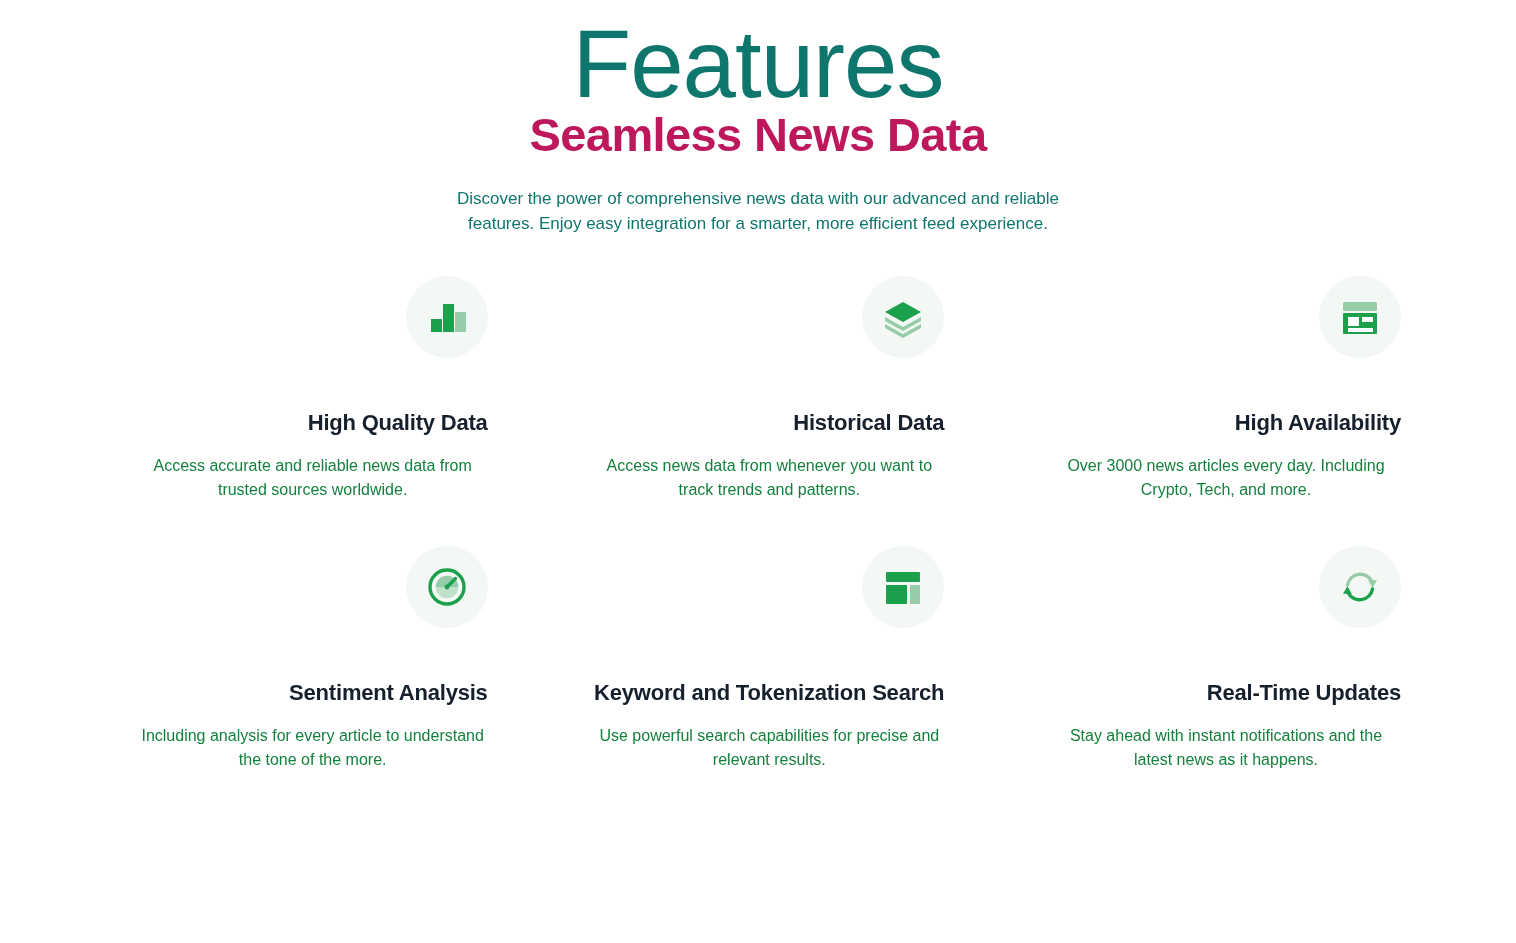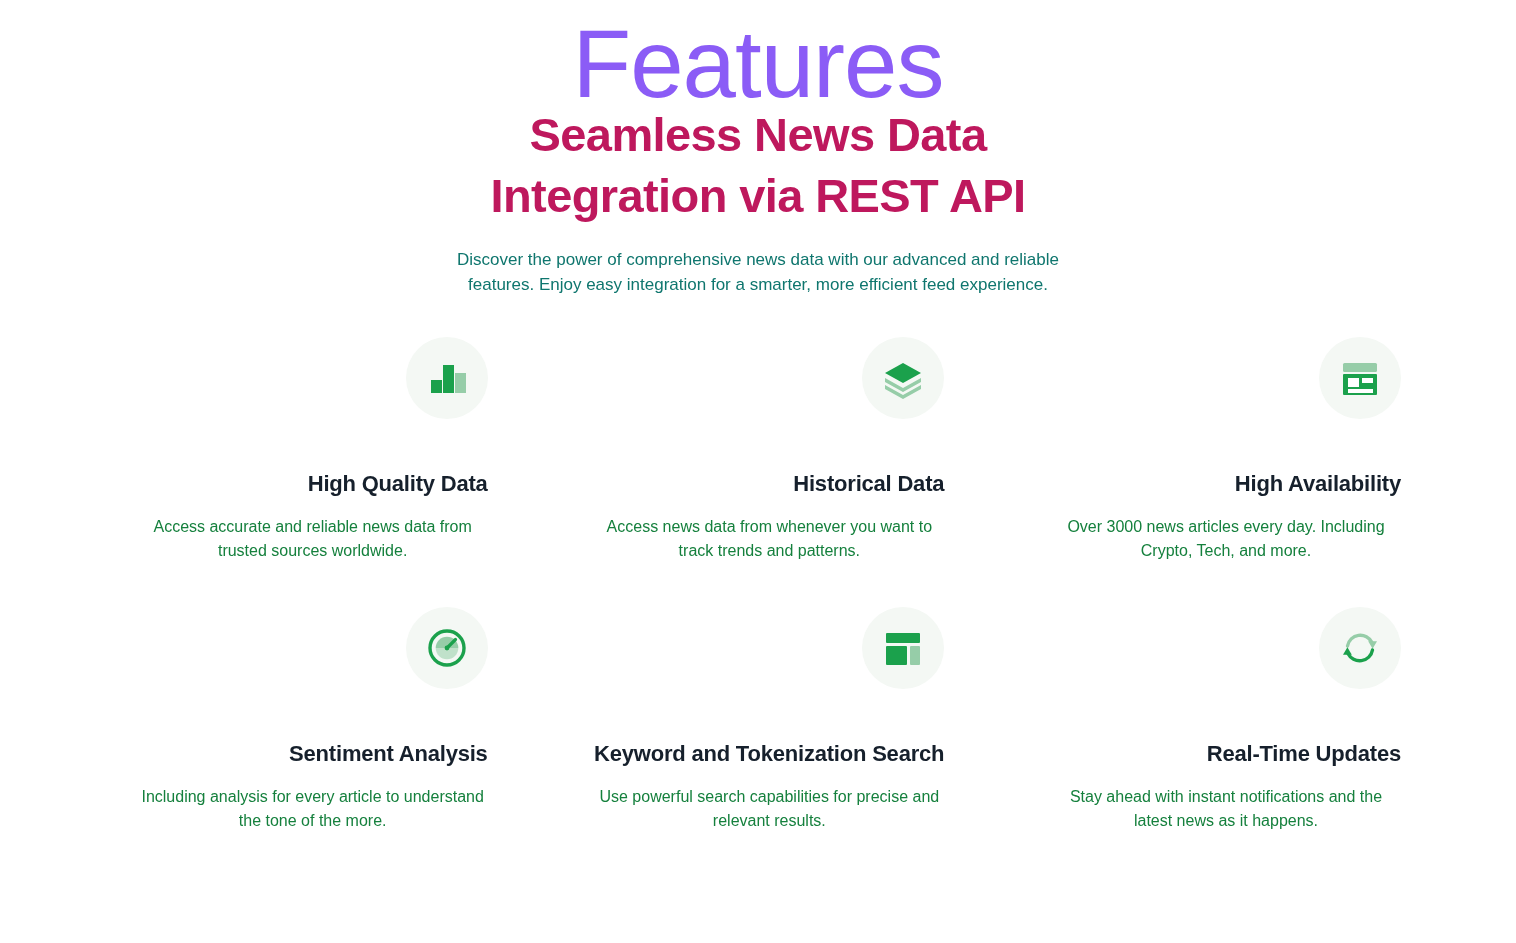--- a/index.html
+++ b/index.html
@@ -30,21 +30,21 @@
   .watermark {
     position: absolute;
     top: 16px;
     left: 0;
     width: 100%;
     text-align: center;
     font-size: 96px;
     font-weight: 400;
     letter-spacing: -1px;
     line-height: 1;
-    color: #8b5cf6;
+    color: #0f766e;
     user-select: none;
     white-space: nowrap;
     z-index: 0;
   }
 
   .headline {
     position: relative;
     z-index: 2;
     margin-top: 86px;
     font-size: 47px;
@@ -119,21 +119,20 @@
 <body>
 
 <div class="page">
 
   <div class="header">
 
     <div class="watermark">Features</div>
 
     <h1 class="headline">
       <span class="line">Seamless News Data</span>
-      <span class="line">Integration via REST API</span>
     </h1>
 
     <p class="subtitle">
       <span class="line">Discover the power of comprehensive news data with our advanced and reliable</span>
       <span class="line">features. Enjoy easy integration for a smarter, more efficient feed experience.</span>
     </p>
   </div>
 
   <div class="grid">
 

